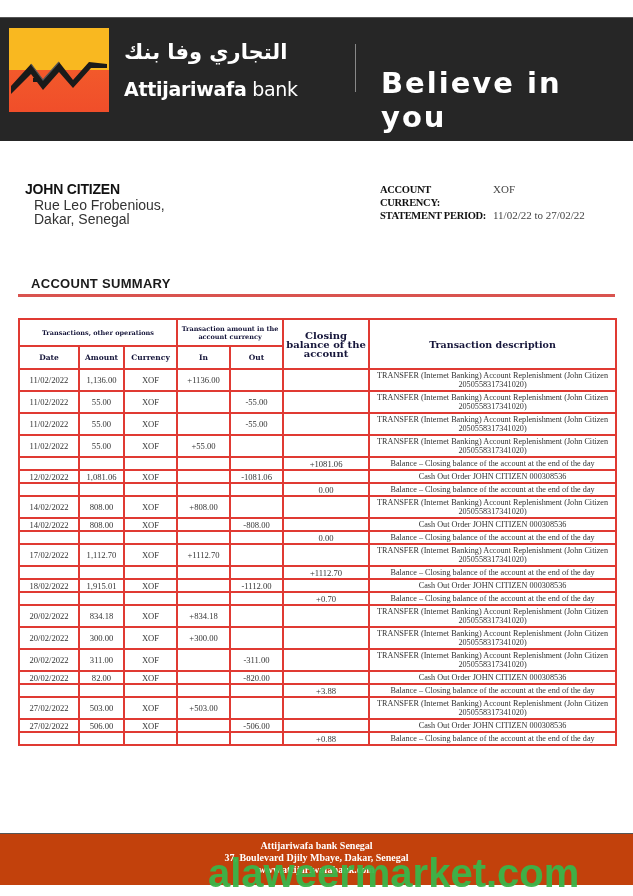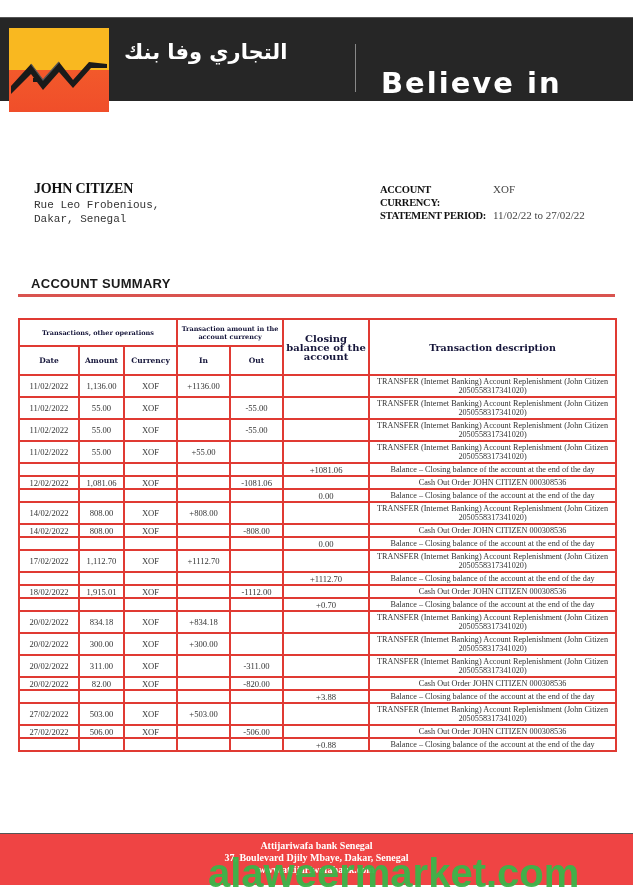--- a/index.html
+++ b/index.html
@@ -1,69 +1,70 @@
 <!DOCTYPE html>
 <html><head>
 <meta charset="utf-8">
 <style>
   * { box-sizing: border-box; margin: 0; padding: 0; }
   html, body { width: 633px; height: 896px; background: #ffffff; overflow: hidden; }
   body { position: relative; font-family: "DejaVu Serif", "Liberation Serif", serif; color: #333; }
 
-  .header-bar { position: absolute; left: 0; top: 17px; width: 633px; height: 84px; background: #262626; border-top: 1px solid #555; }
+  .header-bar { position: absolute; left: 0; top: 17px; width: 633px; height: 124px; background: #262626; border-top: 1px solid #555; }
   .logo-box { position: absolute; left: 9px; top: 10px; width: 100px; height: 84px; overflow: hidden;
     background: linear-gradient(to bottom, #f9b820 0%, #f9b820 50%, #f2592b 50%, #f04e2a 100%); }
   .logo-box svg { position: absolute; left: 0; top: 0; }
   .brand-ar { position: absolute; left: 124px; top: 22px; font-family: "DejaVu Sans", sans-serif; font-weight: bold; color: #fff; font-size: 21px; letter-spacing: 0.5px; }
   .brand-en { position: absolute; left: 124px; top: 60px; font-family: "DejaVu Sans", sans-serif; color: #fff; font-size: 19px; letter-spacing: -0.3px; }
   .brand-en b { font-weight: bold; }
   .brand-en span.light { font-weight: normal; }
   .divider-v { position: absolute; left: 355px; top: 26px; width: 1px; height: 48px; background: #888; }
   .slogan { position: absolute; left: 381px; top: 32px; color: #fff; font-family: "DejaVu Sans", sans-serif; font-weight: bold; font-size: 29px; letter-spacing: 2px; margin-top: 16px; }
 
-  .cust-name { position: absolute; left: 34px; top: 181px; font-family: Liberation Serif, serif; font-weight: bold; font-size: 14px; color: #111; letter-spacing: -0.2px; }
-  .cust-addr { position: absolute; left: 34px; top: 198px; font-family: Liberation Mono, monospace; font-size: 11px; color: #333; line-height: 14px; }
+  .cust-name { position: absolute; left: 25px; top: 181px; font-family: Liberation Sans, sans-serif; font-weight: bold; font-size: 14px; color: #111; letter-spacing: -0.2px; }
+  .cust-addr { position: absolute; left: 34px; top: 198px; font-family: Liberation Sans, sans-serif; font-size: 14px; color: #333; line-height: 14px; }
 
   .acct-info { position: absolute; left: 380px; top: 183px; font-size: 10.5px; line-height: 13px; }
   .acct-row { display: flex; }
   .acct-label { width: 113px; font-family: "Liberation Serif", serif; font-weight: bold; color: #111; font-size: 10.5px; letter-spacing: -0.3px; }
   .acct-value { font-family: "Liberation Serif", serif; color: #444; font-size: 11px; }
 
   .summary-title { position: absolute; left: 31px; top: 276px; font-family: "Liberation Sans", sans-serif; font-weight: bold; font-size: 13px; color: #1a1a1a; letter-spacing: 0.3px; }
   .summary-rule { position: absolute; left: 18px; top: 294px; width: 597px; height: 3px; background: #d9534f; }
 
   table.tx { position: absolute; left: 18px; top: 318px; width: 597px; border-collapse: collapse; font-family: "Liberation Serif", serif; font-size: 8.6px; color: #333; table-layout: fixed; }
   table.tx td, table.tx th { border: 2px solid #e03a33; outline: 0; text-align: center; vertical-align: middle; padding: 0 2px; }
   table.tx { border: 2px solid #b0604a; }
   table.tx th { color: #15153a; font-weight: bold; font-family: "DejaVu Serif", serif; }
   th.grp { font-size: 6.5px; height: 27px; line-height: 8px; }
-  th.sub { font-size: 7.5px; height: 29px; }
+  th.sub { font-size: 7.5px; height: 23px; }
   th.bal-h { font-size: 10px; line-height: 9px; }
   th.desc-h { font-size: 9.5px; }
   td.desc { text-align: left; padding-left: 3px; line-height: 9.5px; font-size: 8.2px; }
   tr.r1 td { height: 13px; }
   tr.r2 td { height: 22px; }
   tr.r2 td.desc { padding-top: 0; }
 
-  .footer-bar { position: absolute; left: 0; top: 833px; width: 633px; height: 52px; background: #ef4444; border-top: 1px solid #555; }
+  .footer-bar { position: absolute; left: 0; top: 833px; width: 633px; height: 52px; background: #c2410c; border-top: 1px solid #555; }
   .footer-text { position: absolute; left: 0; width: 633px; top: 6px; text-align: center; color: #fff; font-family: "Liberation Serif", serif; font-size: 10px; line-height: 12px; font-weight: bold; }
   .watermark { position: absolute; left: 208px; top: 807px; font-family: "Liberation Sans", sans-serif; font-weight: bold; font-size: 40px; color: #3ab54a; letter-spacing: 0px; opacity: 0.95; margin-top: 44px; }
 </style>
 </head>
 <body>
 
 <div class="header-bar">
   <div class="logo-box">
     <svg width="100" height="84" viewBox="0 0 100 84">
       <path d="M2 58 L22 36 L34 52 L50 34 L64 52 L80 34 L98 36 L98 40 L82 40 L64 60 L50 44 L34 62 L22 46 L2 66 Z" fill="#1a1a1a"></path>
       <path d="M22 36 L34 52 L50 34" stroke="#555" stroke-width="1.2" fill="none"></path>
       <rect x="24" y="50" width="4" height="4" fill="#1a1a1a"></rect>
     </svg>
   </div>
   <div class="brand-ar">التجاري وفا بنك</div>
+  <div class="brand-en"><b>Attijariwafa</b><span class="light"> bank</span></div>
   <div class="divider-v"></div>
   <div class="slogan">Believe in you</div>
 </div>
 
 <div class="cust-name">JOHN CITIZEN</div>
 <div class="cust-addr">
   <div>Rue Leo Frobenious,</div>
   <div>Dakar, Senegal</div>
 </div>
 

